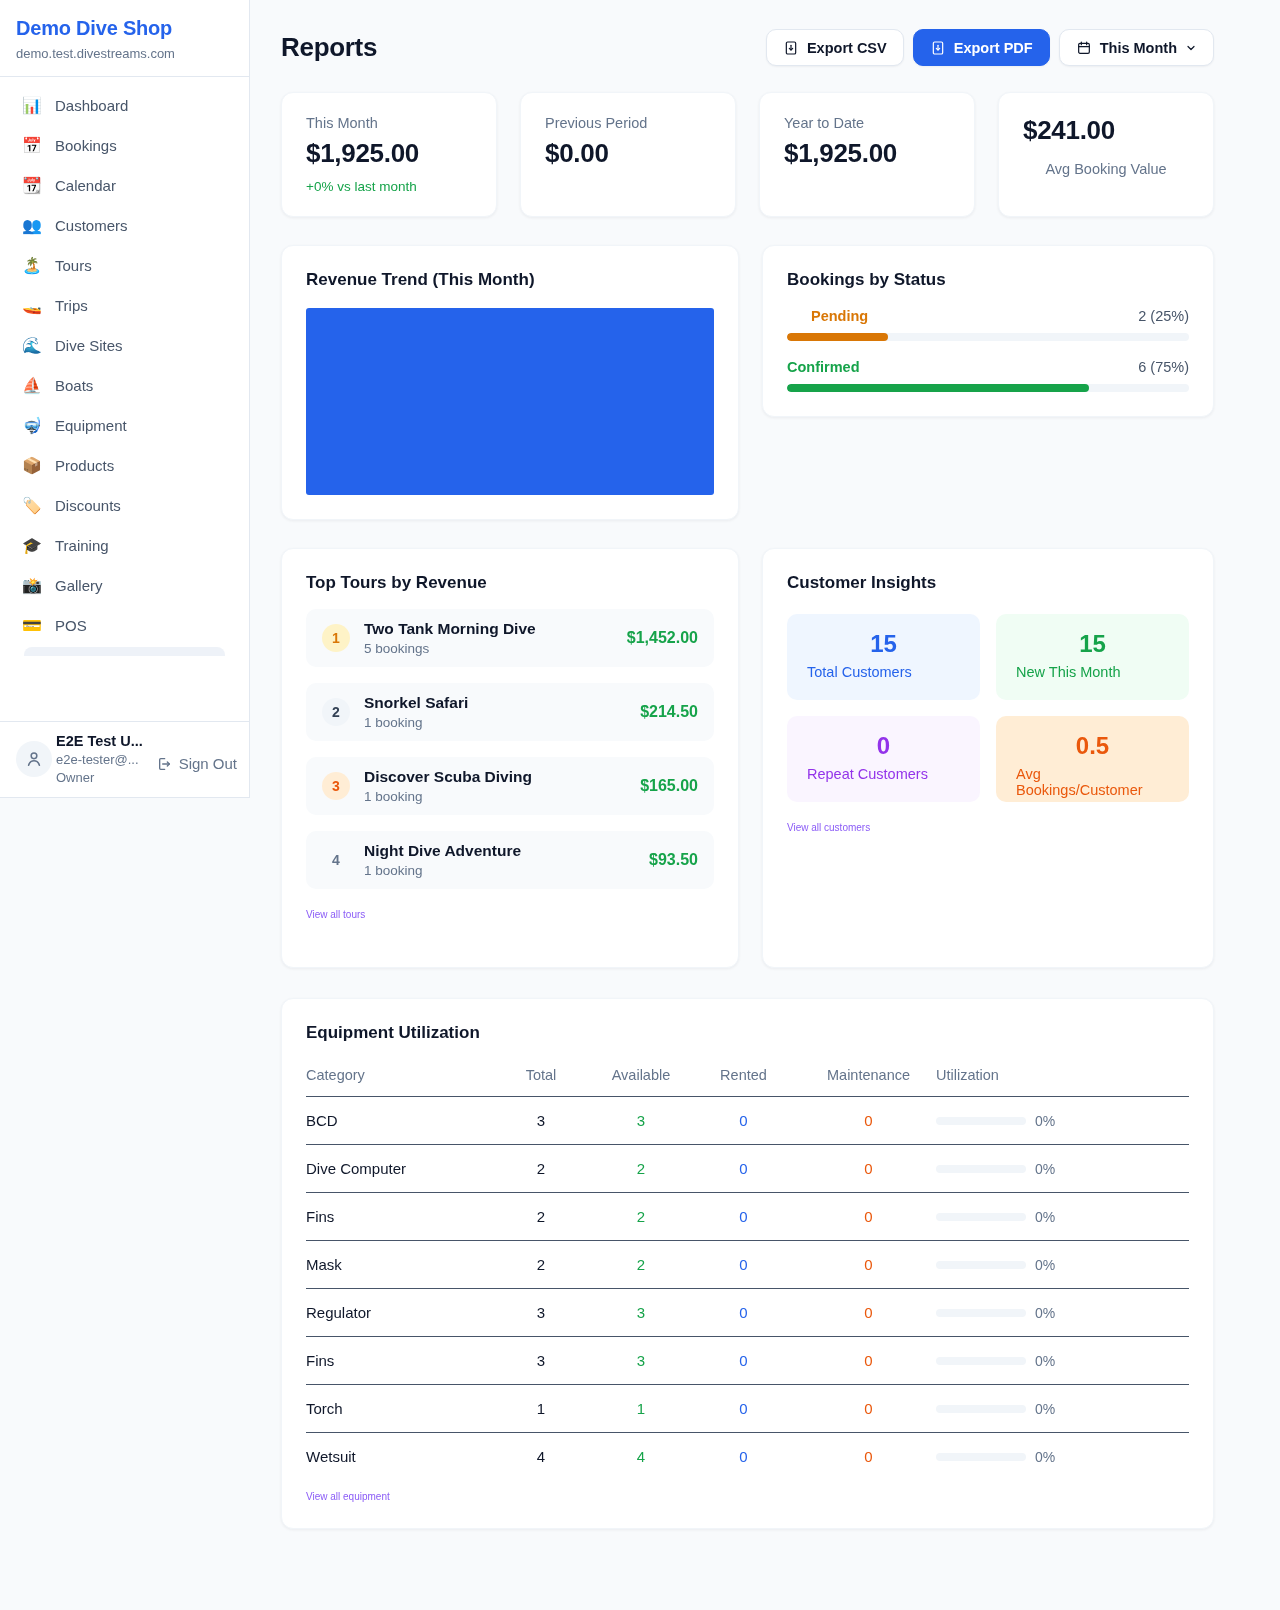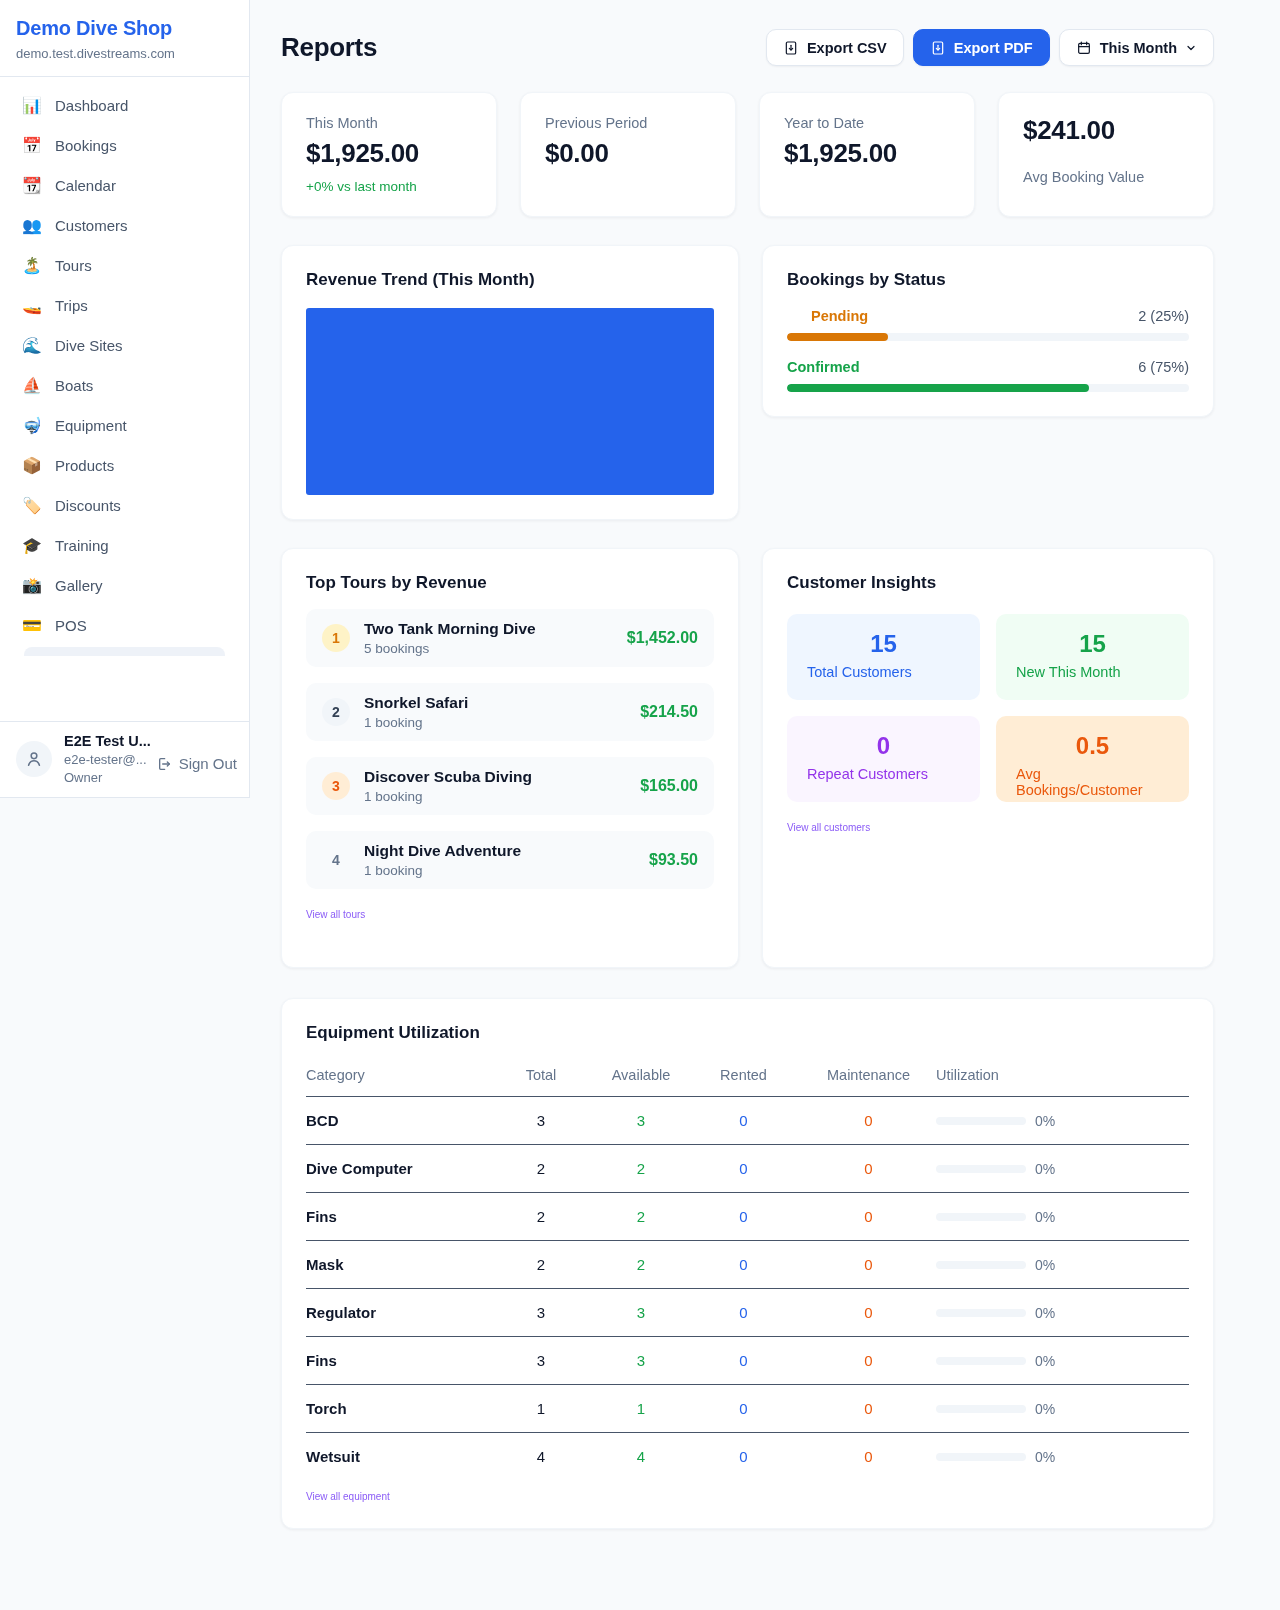--- a/index.html
+++ b/index.html
@@ -19,21 +19,21 @@
   .brand-domain { color:#64748b; font-size:13px; margin-top:6px; }
   .nav { padding:10px 12px 0; }
   .nav-item {
     display:flex; align-items:center; gap:13px; padding:10px 10px;
     font-size:15px; color:#475569; border-radius:8px; margin-bottom:3px; cursor:pointer;
   }
   .nav-icon { width:20px; font-size:16px; text-align:center; line-height:1; }
   .active-stub { height:9px; background:#eef2f8; border-radius:8px 8px 0 0; margin:1px 12px 0; }
   .user {
     position:absolute; left:0; right:0; bottom:0; border-top:1px solid #e2e8f0;
-    padding:11px 14px 12px 16px; display:flex; gap:12px;
+    padding:11px 14px 12px 16px; display:flex; gap:4px;
   }
   .avatar {
     width:36px; height:36px; border-radius:50%; background:#f1f5f9; flex:none;
     display:flex; align-items:center; justify-content:center; color:#64748b; margin-top:8px;
   }
   .user-info { flex:1; min-width:0; }
   .user-name { font-size:14.5px; font-weight:bold; color:#0f172a; }
   .user-email, .user-role { font-size:13px; color:#64748b; margin-top:3px; }
   .signout {
     position:absolute; right:12px; top:33px; display:flex; align-items:center; gap:7px;
@@ -118,21 +118,21 @@
   
   .equipment { margin-top:30px; padding:24px 24px 26px; }
   table { width:100%; border-collapse:collapse; table-layout:fixed; margin-top:14px; }
   th {
     font-size:14.5px; color:#64748b; font-weight:normal; text-align:center;
     padding:10px 0 13px; border-bottom:1px solid #475569;
   }
   th.left { text-align:left; }
   td { padding:15px 0; border-bottom:1px solid #475569; font-size:15px; text-align:center; }
   tr:last-child td { border-bottom:none; padding-bottom:6px; }
-  td.cat { text-align:left; font-weight:700; color:#0f172a; }
+  td.cat { text-align:left; font-weight:400; color:#0f172a; }
   td.c-total { color:#0f172a; }
   td.c-avail { color:#16a34a; }
   td.c-rent  { color:#2563eb; }
   td.c-maint { color:#ea580c; }
   td.c-util  { text-align:left; }
   .util-wrap { display:flex; align-items:center; gap:9px; }
   .util-track { width:90px; height:8px; background:#f1f5f9; border-radius:99px; overflow:hidden; }
   .util-fill { height:100%; background:#2563eb; border-radius:99px; }
   .util-pct { font-size:14px; color:#64748b; }
 
@@ -273,21 +273,21 @@
     <div class="card stat-card">
       <div class="stat-label">Previous Period</div>
       <div class="stat-value">$0.00</div>
     </div>
     <div class="card stat-card">
       <div class="stat-label">Year to Date</div>
       <div class="stat-value">$1,925.00</div>
     </div>
     <div class="card stat-card">
       <div class="stat-value" style="margin-top:0;">$241.00</div>
-      <div class="stat-label" style="margin-top:23px;">Avg Booking Value</div>
+      <div class="stat-label" style="margin-top:15px;text-align:center;">Avg Booking Value</div>
     </div>
   </section>
 
   <section class="grid-2">
     <div class="card panel">
       <div class="panel-title">Revenue Trend (This Month)</div>
       <div class="chart-block"></div>
     </div>
 
     <div class="card panel">

